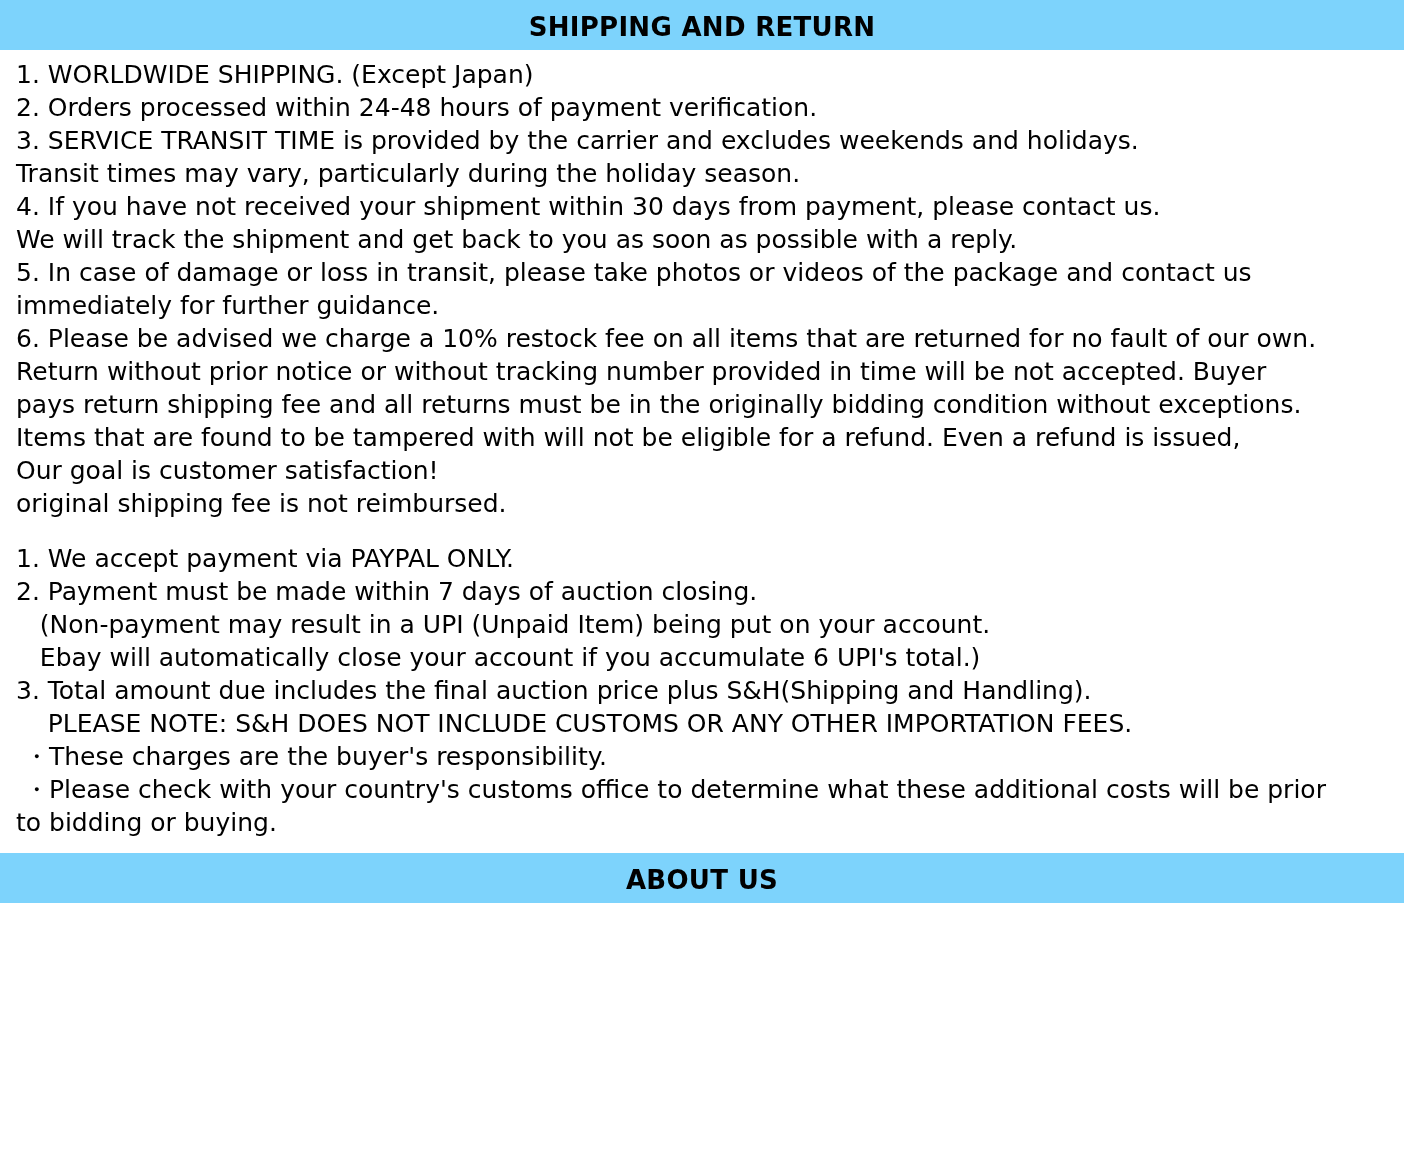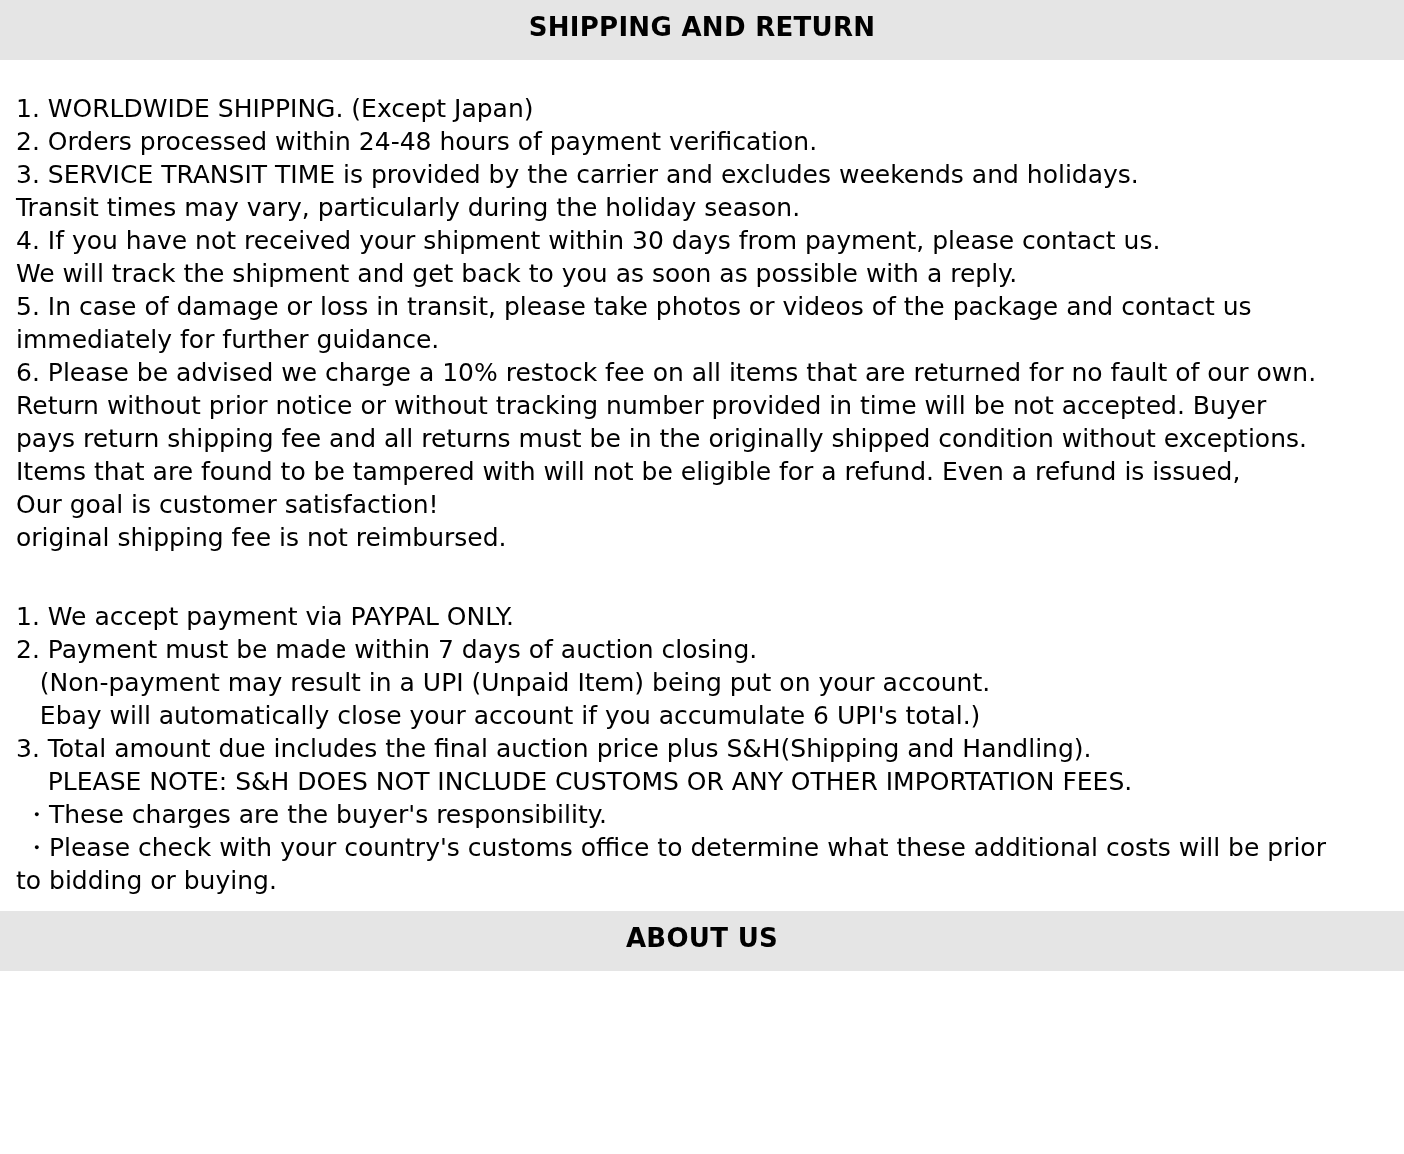--- a/index.html
+++ b/index.html
@@ -11,30 +11,30 @@
     width: 1404px;
     min-height: 1154px;
     font-family: "DejaVu Sans", sans-serif;
     color: #000000;
   }
   .page {
     width: 1404px;
     box-sizing: border-box;
   }
   .section-header {
-    background: #e5e5e5;
+    background: #7dd3fc;
     text-align: center;
     font-weight: bold;
     font-size: 26px;
     line-height: 1.0;
-    padding: 14px 0 20px 0;
+    padding: 14px 0 10px 0;
     letter-spacing: 0.3px;
   }
   .section-body {
-    padding: 32px 16px 14px 16px;
+    padding: 8px 16px 14px 16px;
     font-size: 25px;
     line-height: 1.32;
   }
   .section-body .line {
     white-space: pre-wrap;
   }
   .bottom-pad { height: 18px; }
 </style>
 </head>
 <body>
@@ -47,21 +47,21 @@
       <div class="line">1. WORLDWIDE SHIPPING. (Except Japan)</div>
       <div class="line">2. Orders processed within 24-48 hours of payment verification.</div>
       <div class="line">3. SERVICE TRANSIT TIME is provided by the carrier and excludes weekends and holidays.</div>
       <div class="line">Transit times may vary, particularly during the holiday season.</div>
       <div class="line">4. If you have not received your shipment within 30 days from payment, please contact us.</div>
       <div class="line">We will track the shipment and get back to you as soon as possible with a reply.</div>
       <div class="line">5. In case of damage or loss in transit, please take photos or videos of the package and contact us</div>
       <div class="line">immediately for further guidance.</div>
       <div class="line">6. Please be advised we charge a 10% restock fee on all items that are returned for no fault of our own.</div>
       <div class="line">Return without prior notice or without tracking number provided in time will be not accepted. Buyer</div>
-      <div class="line">pays return shipping fee and all returns must be in the originally shipped condition without exceptions.</div>
+      <div class="line">pays return shipping fee and all returns must be in the originally bidding condition without exceptions.</div>
       <div class="line">Items that are found to be tampered with will not be eligible for a refund. Even a refund is issued,</div>
       <div class="line">Our goal is customer satisfaction!</div>
       <div class="line">original shipping fee is not reimbursed.</div>
     </div>
   </div>
 
   <div class="section">
     <div class="section-body">
       <div class="line">1. We accept payment via PAYPAL ONLY.</div>
       <div class="line">2. Payment must be made within 7 days of auction closing.</div>

